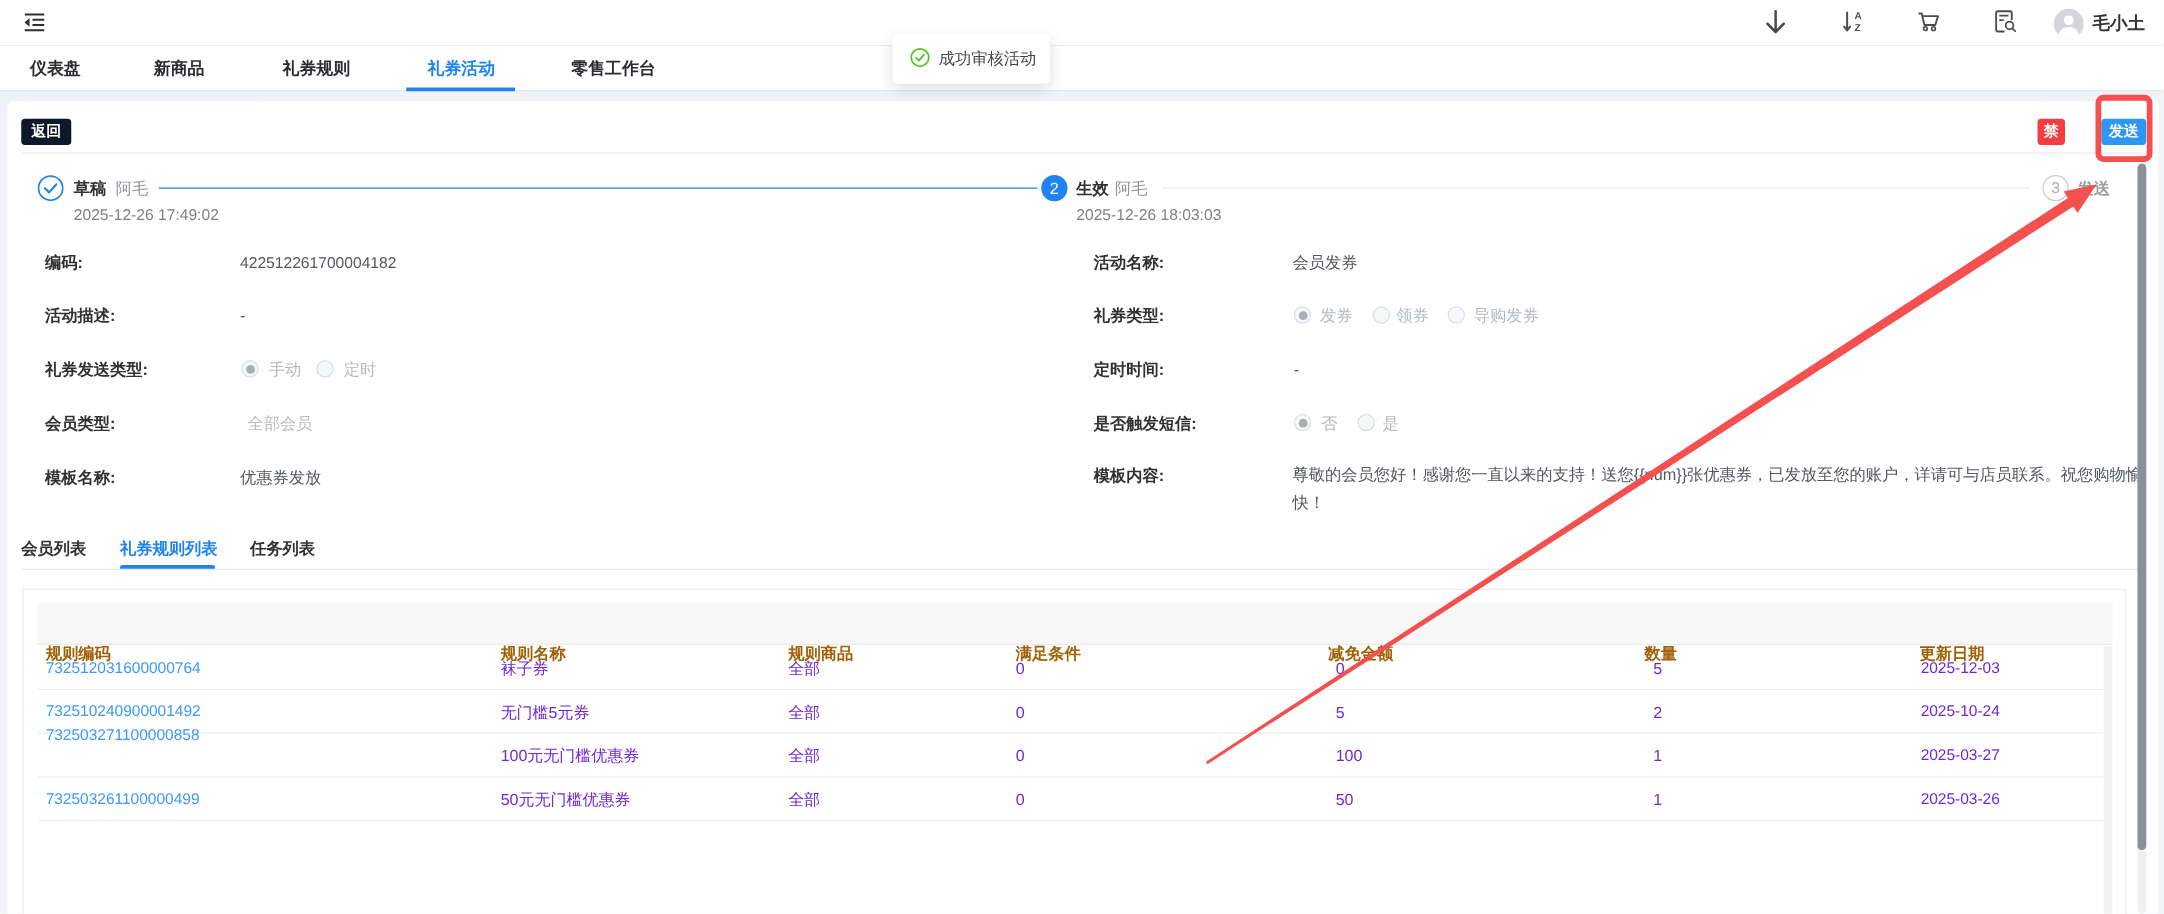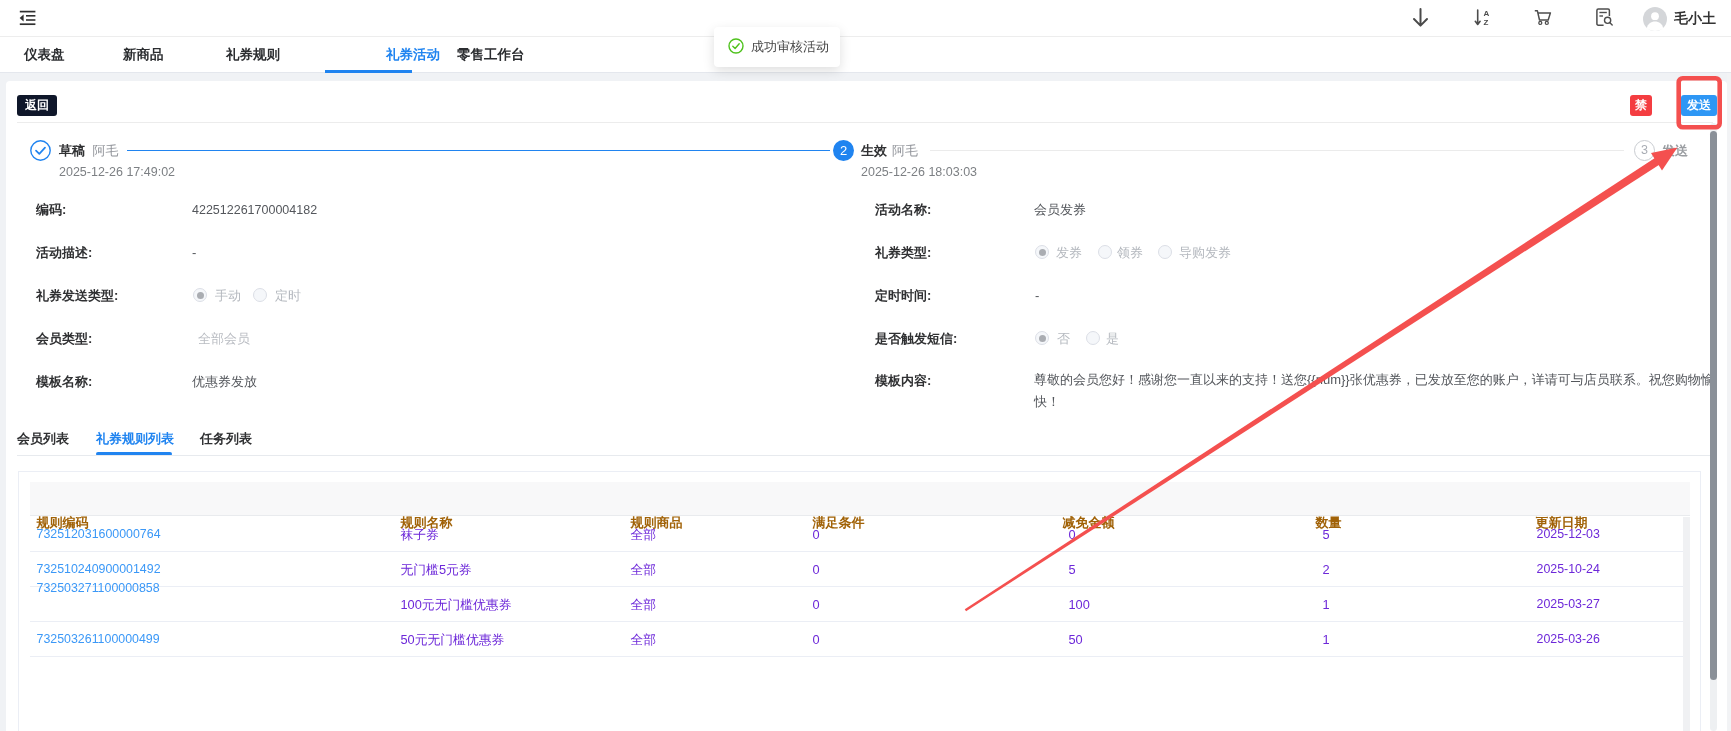--- a/index.html
+++ b/index.html
@@ -56,21 +56,21 @@
 #overlay { position:absolute; left:0; top:0; z-index:50; pointer-events:none; }
 </style>
 </head>
 <body>
 <div id="page">
   <div id="hdr"></div>
   <div id="nav">
     <span class="ntab" style="left:24px;">仪表盘</span>
     <span class="ntab" style="left:123px;">新商品</span>
     <span class="ntab" style="left:226px;">礼券规则</span>
-    <span class="ntab act" style="left:342px;margin-left:44px;">礼券活动</span>
+    <span class="ntab act" style="left:342px;">礼券活动</span>
     <span class="ntab" style="left:457px;">零售工作台</span>
     <div id="inkbar1"></div>
   </div>
   <div id="panel"></div>
   <svg class="abs" style="left:19px;top:10px;" width="18" height="16" viewBox="0 0 18 16">
     <line x1="0.8" y1="1.6" x2="16.4" y2="1.6" stroke="#303030" stroke-width="1.7"></line>
     <line x1="0.8" y1="14.2" x2="16.4" y2="14.2" stroke="#303030" stroke-width="1.7"></line>
     <line x1="7" y1="5.8" x2="16.4" y2="5.8" stroke="#303030" stroke-width="1.6"></line>
     <line x1="7" y1="10" x2="16.4" y2="10" stroke="#303030" stroke-width="1.6"></line>
     <path d="M4.6 4.4 L0.6 7.9 L4.6 11.4 Z" fill="#303030"></path>

